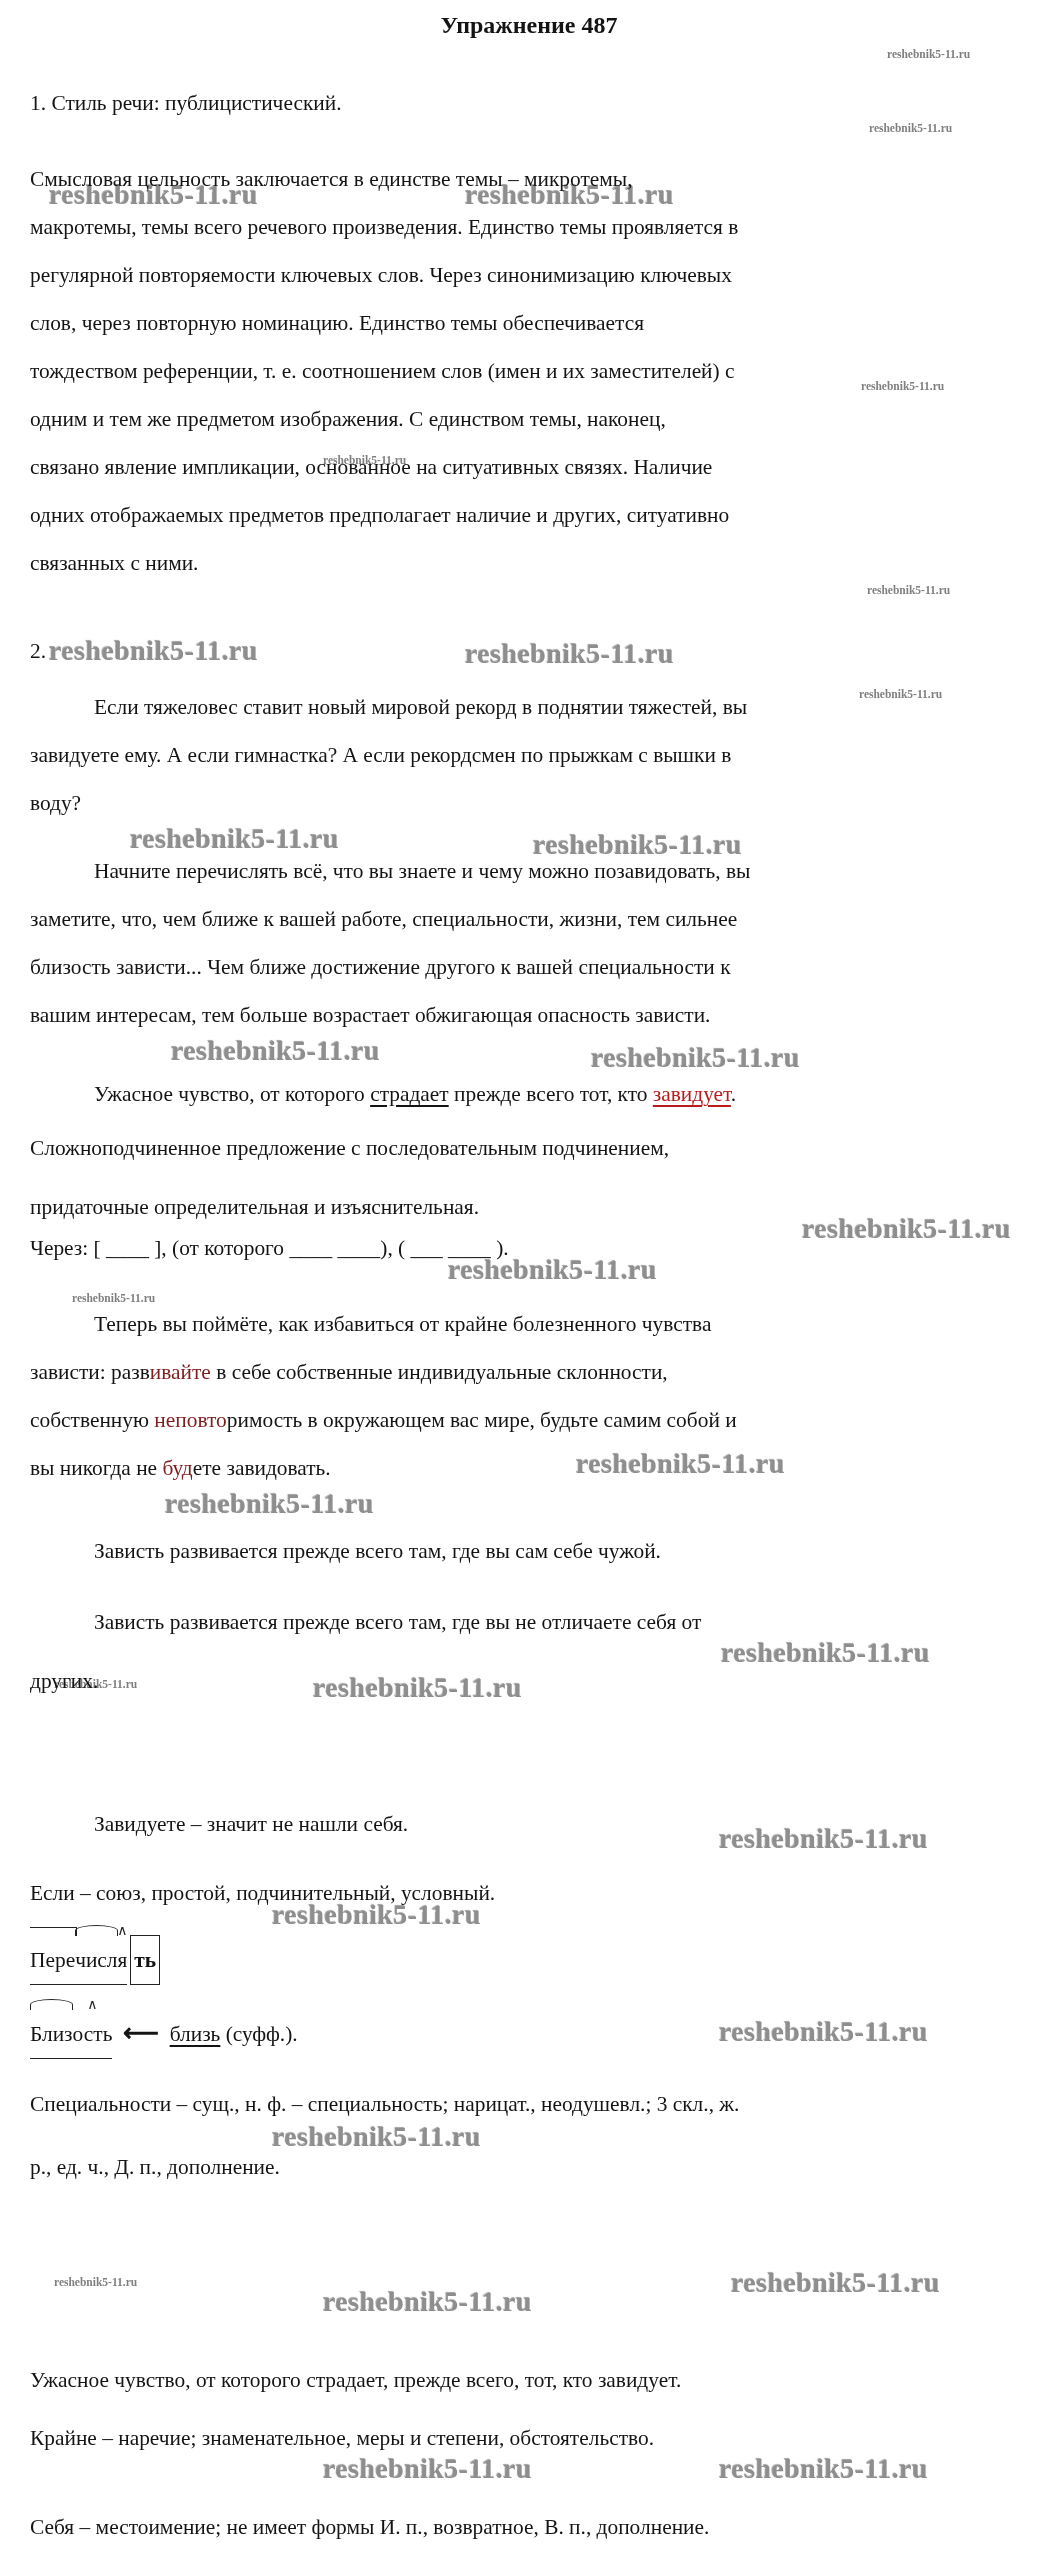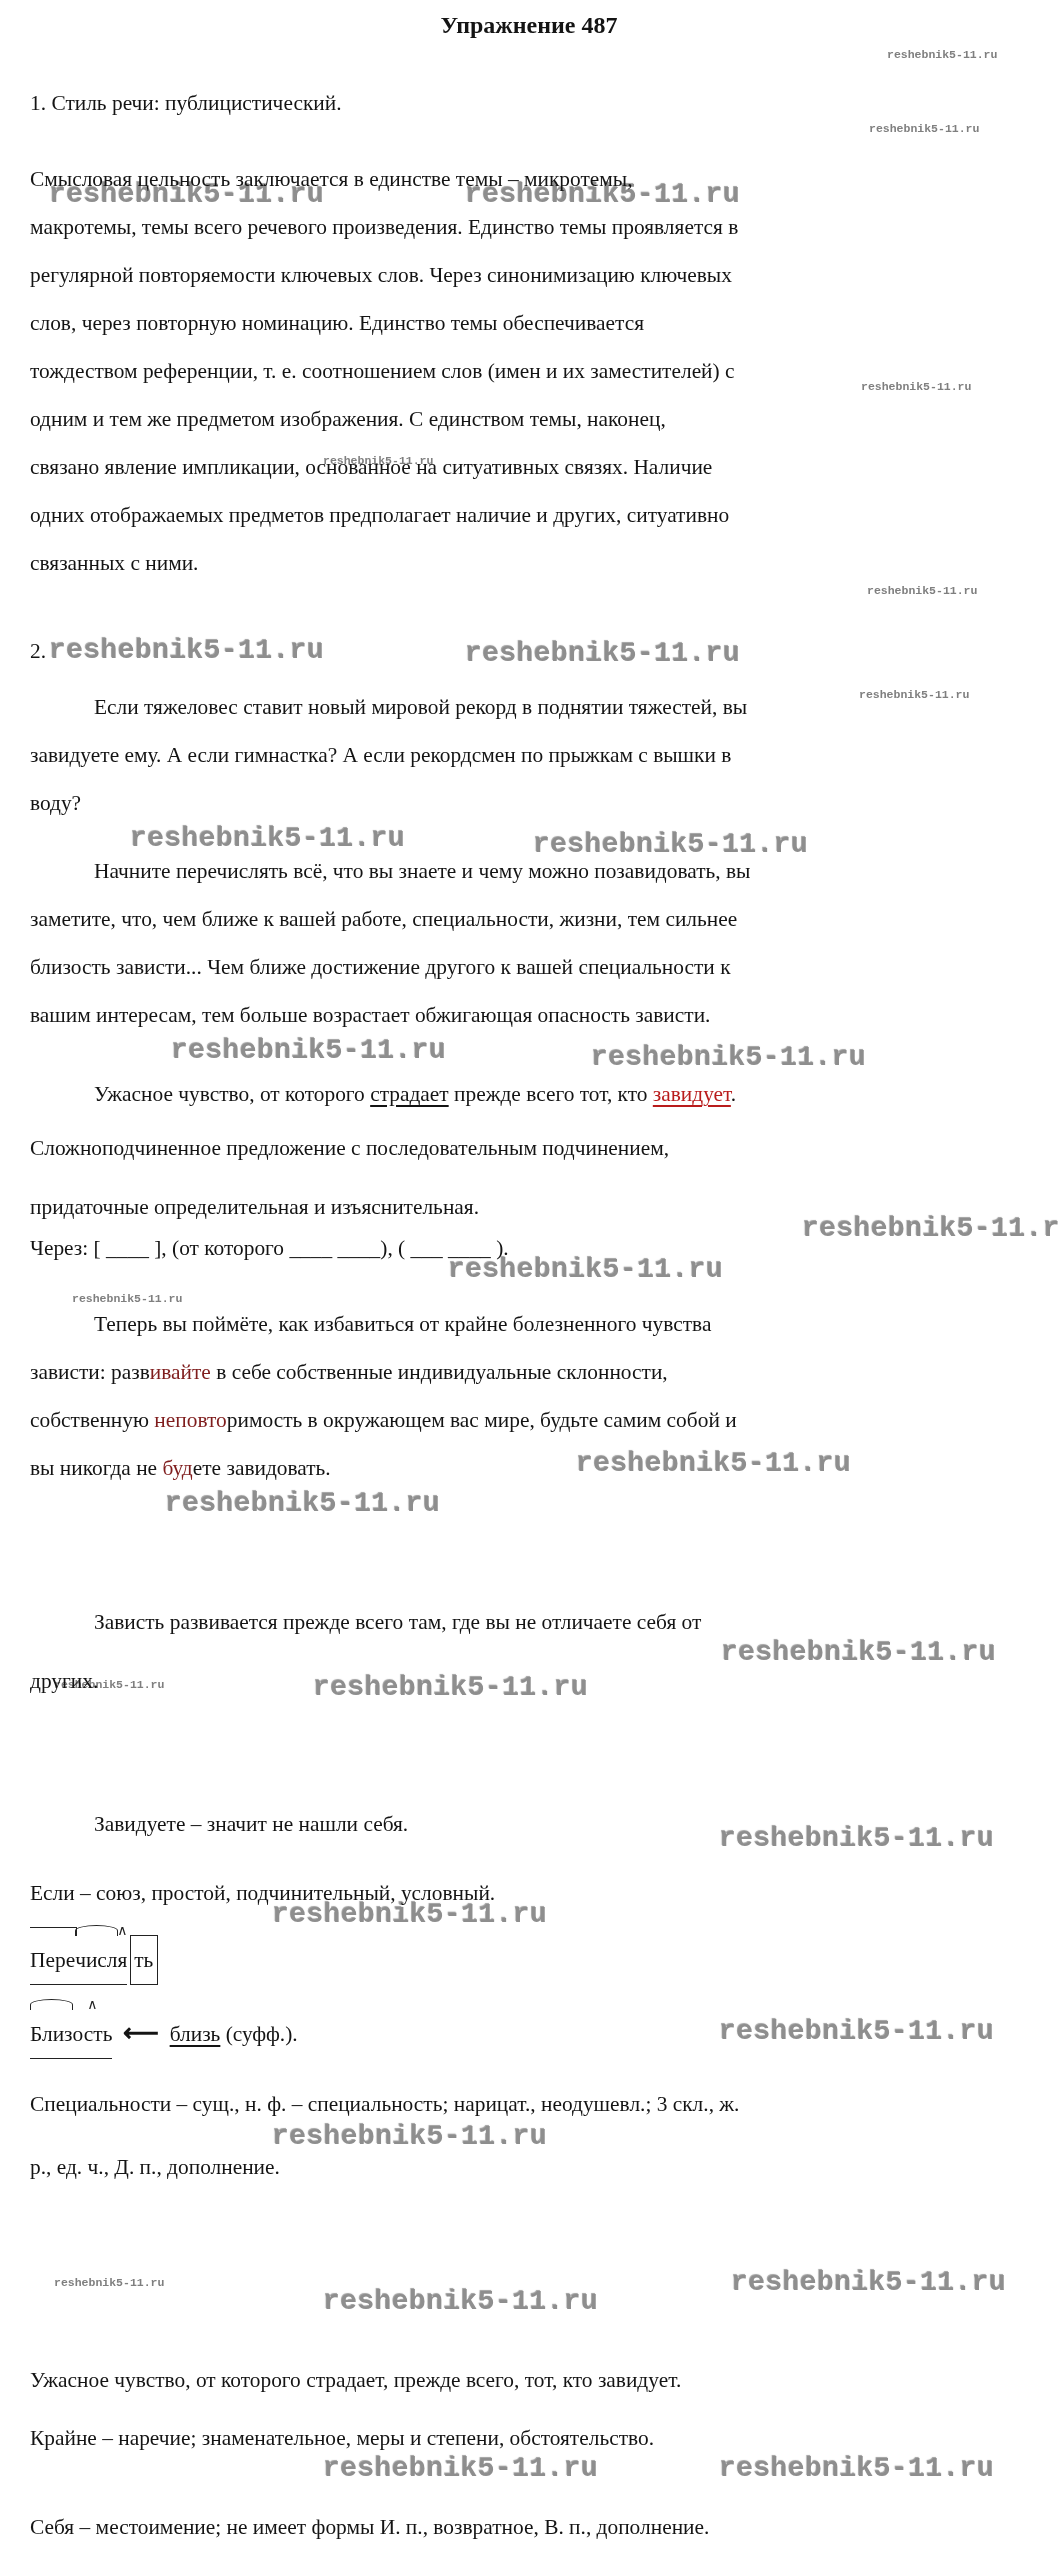--- a/index.html
+++ b/index.html
@@ -30,23 +30,23 @@
     border-top:1.6px solid #222; border-right:1.6px solid #222;
   }
   .root::after {
     content:""; position:absolute; top:-10.7px; left:0; right:0; height:10px;
     border:1.6px solid #222; border-bottom:none; border-radius:60% 60% 0 0;
   }
   .suf::after, .suf2::after {
     content:"\2227"; position:absolute; top:-12.3px; left:50%;
     transform:translateX(-50%); font-size:14px; line-height:1; color:#222;
   }
-  .end { border:1.6px solid #222; padding:0 3.3px; margin-left:2.5px; }
+  .end { border:1.6px solid #222; padding:0 3.3px; margin-left:2.5px;font-weight:bold; }
   .wm {
-    position:absolute; font-family:Liberation Mono, monospace; font-weight:bold;
+    position:absolute; font-family:Liberation Serif, serif; font-weight:bold;
     color:#8e8e8e; white-space:nowrap;
     text-shadow:1.6px 1.6px 0.8px rgba(255,255,255,.95), -0.8px -0.8px 0.8px rgba(70,70,70,.5);
   }
   .wm.big { font-size:28px; letter-spacing:0.4px; }
   .wm.small { font-size:11.5px; color:#7f7f7f; text-shadow:0.8px 0.8px 0 rgba(255,255,255,.85); }
 </style>
 </head>
 <body>
 
 <div class="page">
@@ -104,20 +104,21 @@
 близость зависти... Чем ближе достижение другого к вашей специальности к
 вашим интересам, тем больше возрастает обжигающая опасность зависти.</span></div>
       <div class="block indent" style="top: 1070px;"><span>Ужасное чувство, от которого </span><span class="u">страдает</span><span> прежде всего тот, кто </span><span class="gu">завидует</span><span>.</span></div>
       <div class="block" style="top: 1119px; line-height: 59px;"><span>Сложноподчиненное предложение с последовательным подчинением,
 придаточные определительная и изъяснительная.</span></div>
       <div class="block" style="top: 1224px;"><span>Через: [ ____ ], (от которого ____ ____), ( ___ ____ ).</span></div>
       <div class="block indent" style="top: 1300px;"><span>Теперь вы поймёте, как избавиться от крайне болезненного чувства
 зависти: разв</span><span class="g">ивайте</span><span> в себе собственные индивидуальные склонности,
 собственную </span><span class="g">неповто</span><span>римость в окружающем вас мире, будьте самим собой и
 вы никогда не </span><span class="g">буд</span><span>ете завидовать.</span></div>
+      <div class="block indent" style="top: 1527px;"><span>Зависть развивается прежде всего там, где вы сам себе чужой.</span></div>
       <div class="block indent" style="top: 1593px; line-height: 59px;"><span>Зависть развивается прежде всего там, где вы не отличаете себя от
 других.</span></div>
       <div class="block indent" style="top: 1800px;"><span>Завидуете – значит не нашли себя.</span></div>
       <div class="block" style="top: 1869px;"><span>Если – союз, простой, подчинительный, условный.</span></div>
       <div class="block" style="top: 1935px;"><span class="pref">Пере</span><span class="root">числ</span><span class="suf">я</span><span class="end">ть</span></div>
       <div class="block" style="top: 2009px;"><span class="root">Близ</span><span class="suf2">ость</span><span>  </span><span class="arrow">⟵</span><span>  </span><span class="u">близь</span><span> (суфф.).</span></div>
       <div class="block" style="top: 2073px; line-height: 63px;"><span>Специальности – сущ., н. ф. – специальность; нарицат., неодушевл.; 3 скл., ж.
 р., ед. ч., Д. п., дополнение.</span></div>
       <div class="block" style="top: 2356px;"><span>Ужасное чувство, от которого страдает, прежде всего, тот, кто завидует.</span></div>
       <div class="block" style="top: 2414px;"><span>Крайне – наречие; знаменательное, меры и степени, обстоятельство.</span></div>

